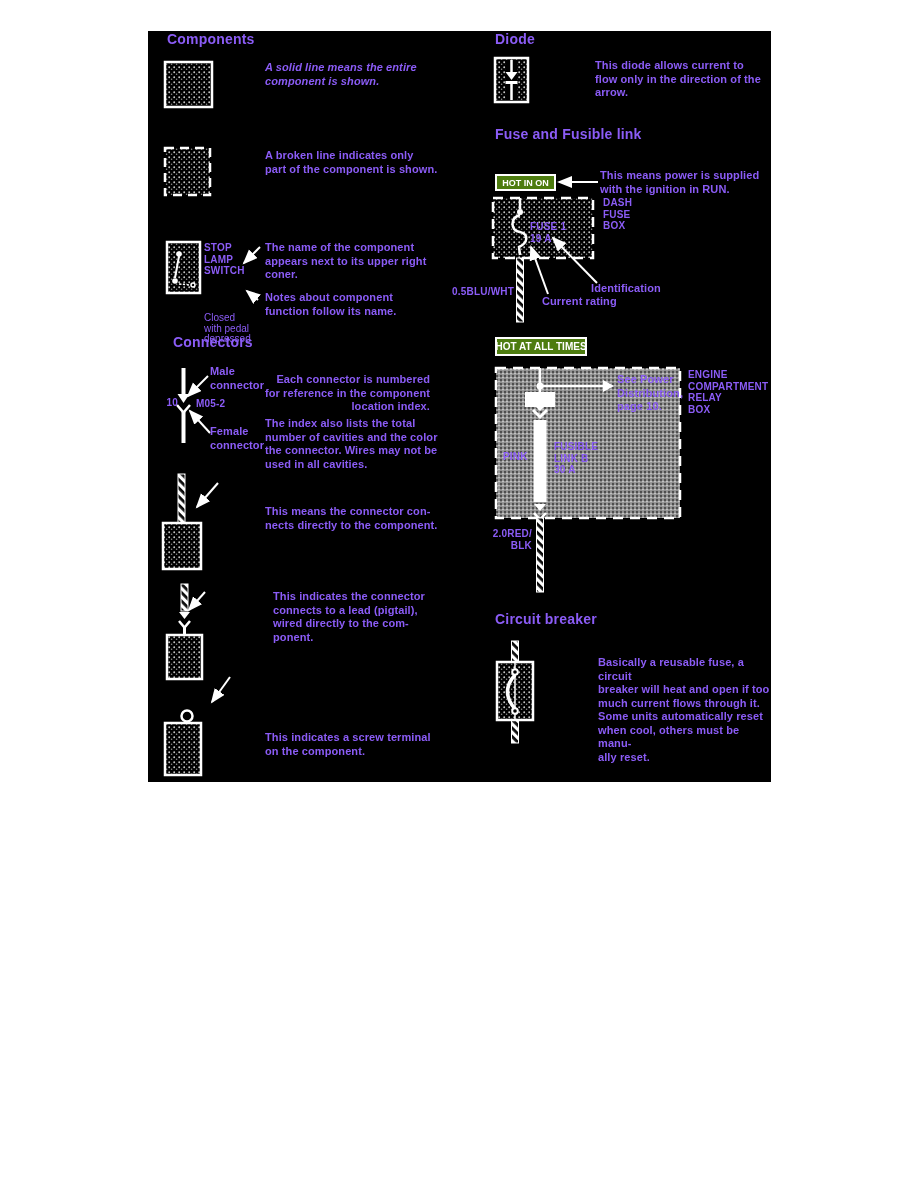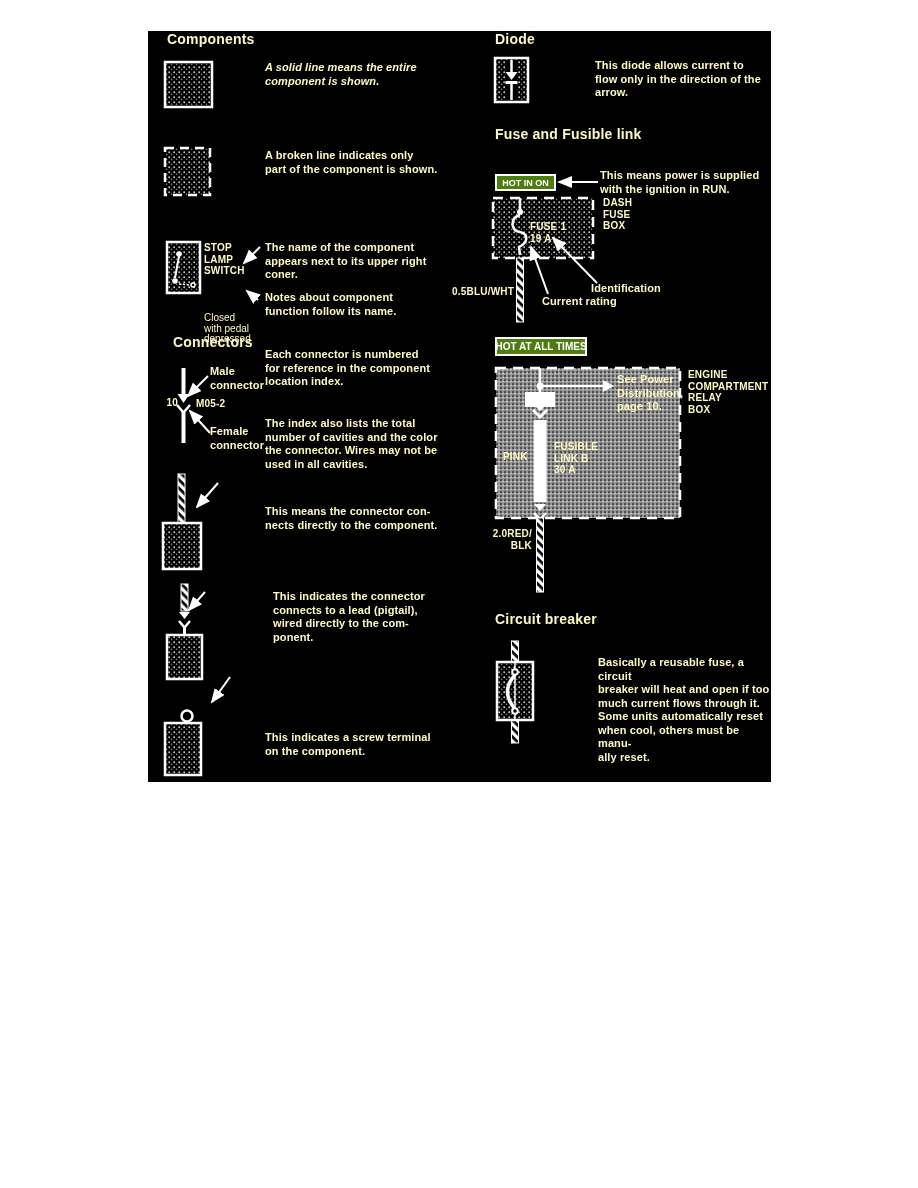--- a/index.html
+++ b/index.html
@@ -1,20 +1,20 @@
 <!DOCTYPE html>
 <html><head>
 <meta charset="utf-8">
 <style>
   html,body{margin:0;padding:0;background:#fff;}
   #page{position:relative;width:918px;height:1188px;background:#ffffff;overflow:hidden;
         font-family:"Liberation Sans",sans-serif;}
   #panel{position:absolute;left:148px;top:31px;width:623px;height:751px;background:#000;}
   #gfx{position:absolute;left:0;top:0;width:623px;height:751px;}
-  .abs{position:absolute;color:#fef9c3;}
+  .abs{position:absolute;color:#8b5cf6;}
   .hd{font-weight:700;font-size:14px;line-height:16px;letter-spacing:.2px;}
   .cap{font-weight:600;font-size:11px;line-height:13.5px;white-space:pre-line;letter-spacing:.1px;}
   .lbl{font-weight:700;font-size:10px;line-height:11.5px;white-space:pre-line;letter-spacing:.2px;}
   .note{font-weight:400;font-size:10px;line-height:10.5px;white-space:pre-line;margin-top:36px;}
   .tagbox{border:2px solid #fff;background:#4d7c0f;color:#fff;font-weight:700;
           display:flex;align-items:center;justify-content:center;white-space:nowrap;}
   .r{text-align:right;}
 </style>
 </head>
 <body>
@@ -153,21 +153,21 @@
     <div class="abs cap" style="left:117px;top:260px;">Notes about component
 function follow its name.</div>
 
     <div class="abs hd" style="left:25px;top:303px;">Connectors</div>
     <div class="abs cap" style="left:62px;top:334px;">Male
 connector</div>
     <div class="abs lbl r" style="left:10px;top:366px;width:20px;">10</div>
     <div class="abs lbl" style="left:48px;top:367px;">M05-2</div>
     <div class="abs cap" style="left:62px;top:394px;">Female
 connector</div>
-    <div class="abs cap" style="left:117px;top:317px;">Each connector is numbered
+    <div class="abs cap" style="left:117px;top:342px;text-align:right;">Each connector is numbered
 for reference in the component
 location index.</div>
     <div class="abs cap" style="left:117px;top:386px;">The index also lists the total
 number of cavities and the color
 the connector. Wires may not be
 used in all cavities.</div>
     <div class="abs cap" style="left:117px;top:474px;">This means the connector con-
 nects directly to the component.</div>
     <div class="abs cap" style="left:125px;top:559px;">This indicates the connector
 connects to a lead (pigtail),

